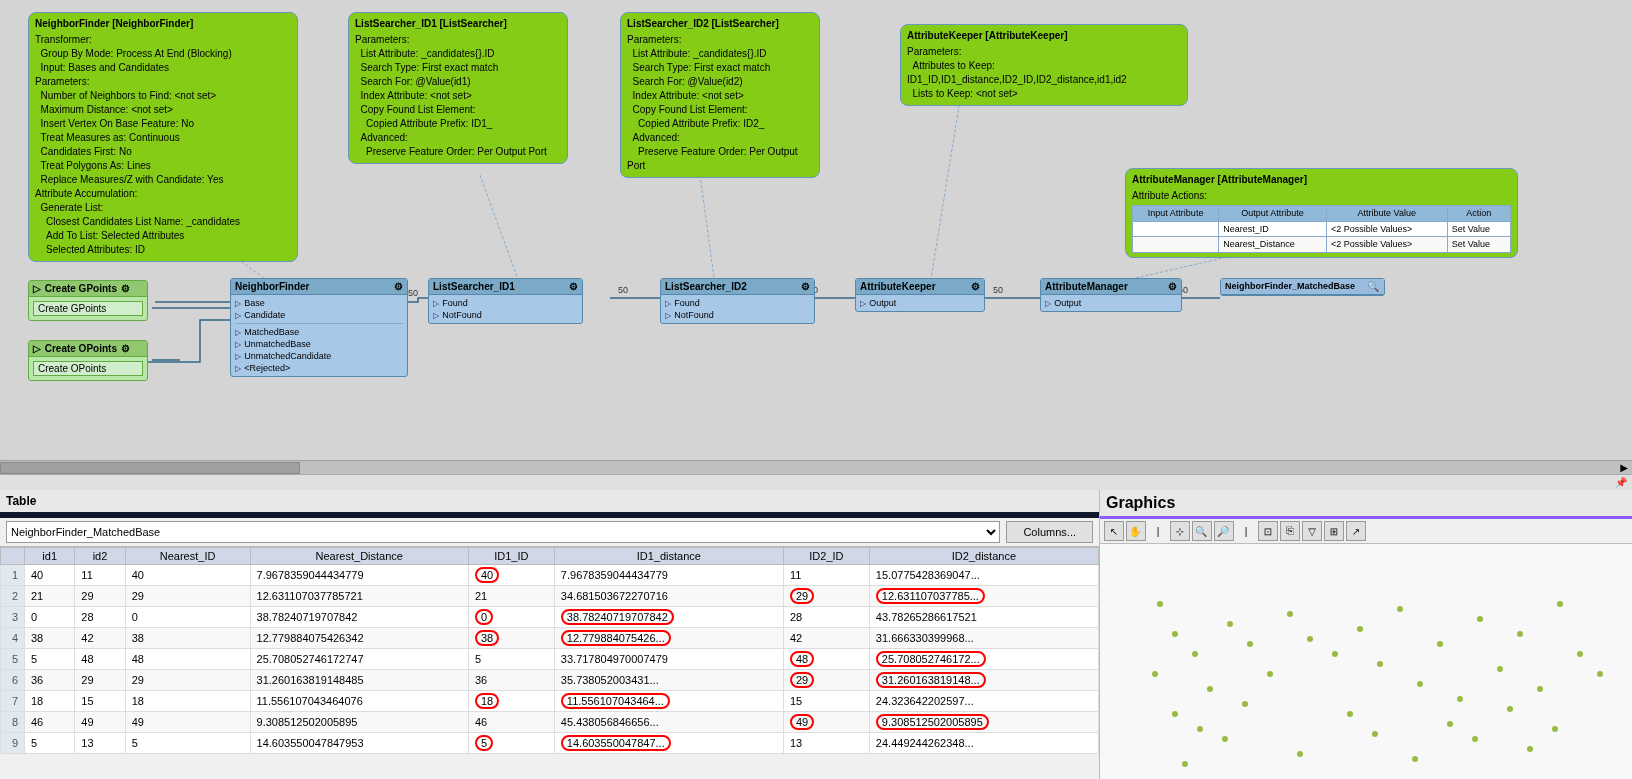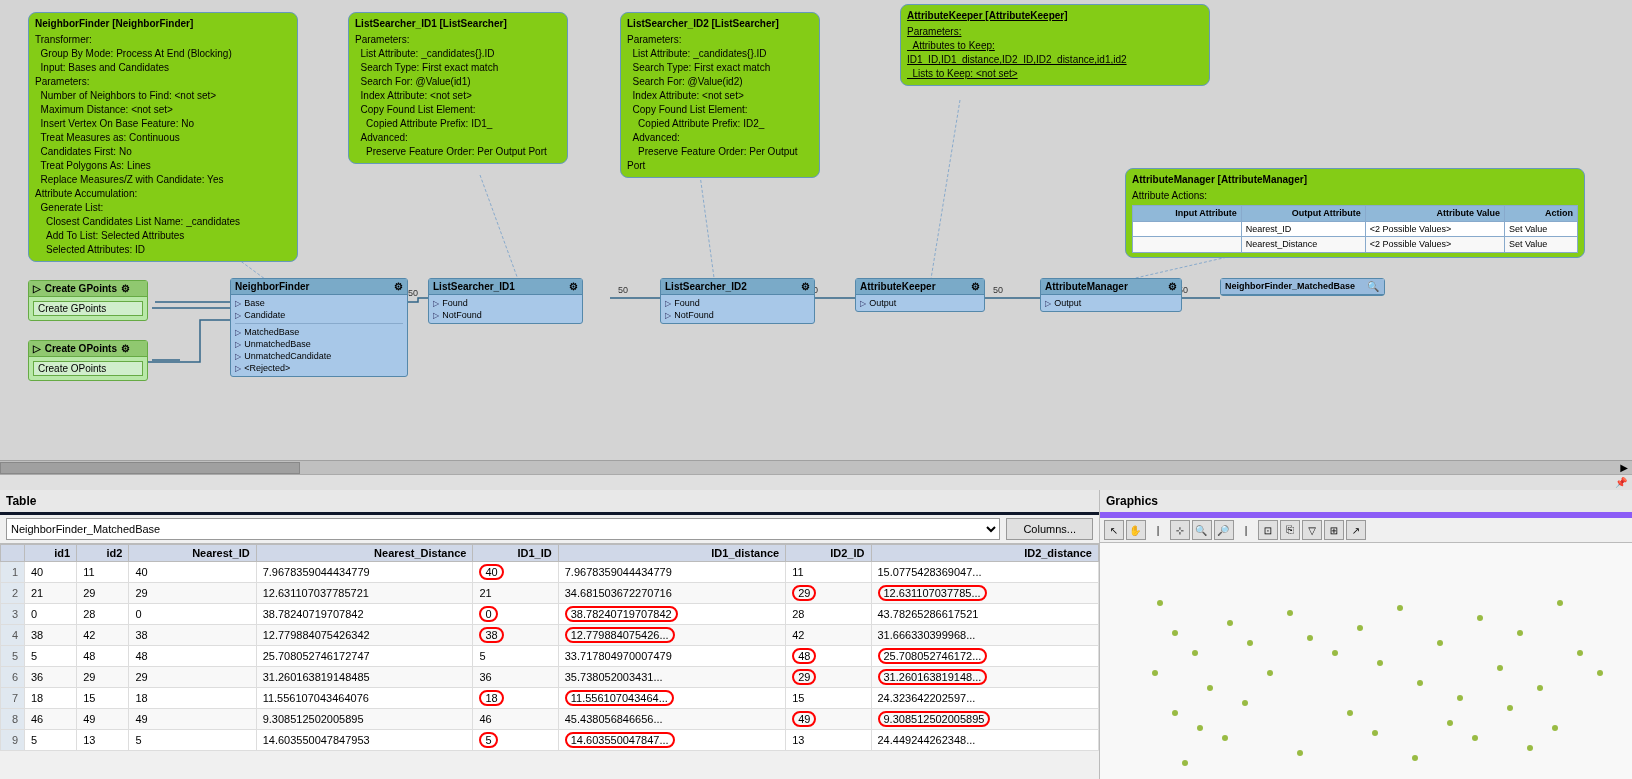--- a/index.html
+++ b/index.html
@@ -59,21 +59,21 @@
     #table-section {
       flex: 0 0 1100px;
       display: flex;
       flex-direction: column;
       border-right: 1px solid #bbb;
     }
 
     #table-header {
       padding: 4px 6px;
       background: #e8e8e8;
-      border-bottom: 3px solid #0f172a;
+      border-bottom: 6px solid #0f172a;
       font-weight: bold;
       font-size: 12px;
     }
 
     #table-toolbar {
       display: flex;
       align-items: center;
       padding: 3px 6px;
       background: #f0f0f0;
       border-bottom: 1px solid #bbb;
@@ -103,23 +103,23 @@
       font-size: 11px;
     }
 
     table thead tr {
       background: #d0d8e8;
     }
 
     table th {
       border: 1px solid #bbb;
       padding: 2px 6px;
-      text-align: right;
+      text-align: center;
       white-space: nowrap;
-      font-weight: bold;
+      font-weight: normal;
     }
 
     table td {
       border: 1px solid #ddd;
       padding: 2px 6px;
       white-space: nowrap;
     }
 
     table tbody tr:nth-child(even) {
       background: #f8f8f8;
@@ -147,23 +147,23 @@
     
     #graphics-section {
       flex: 1;
       display: flex;
       flex-direction: column;
     }
 
     #graphics-header {
       padding: 4px 6px;
       background: #e8e8e8;
-      border-bottom: 6px solid #8b5cf6;
+      border-bottom: 3px solid #8b5cf6;
       font-weight: bold;
-      font-size: 12px;
+      font-size: 16px;
     }
 
     #graphics-toolbar {
       display: flex;
       align-items: center;
       padding: 2px 4px;
       background: #f0f0f0;
       border-bottom: 1px solid #bbb;
       gap: 2px;
       flex-wrap: wrap;
@@ -384,30 +384,30 @@
       &nbsp;&nbsp;Search Type: First exact match<br>
       &nbsp;&nbsp;Search For: @Value(id2)<br>
       &nbsp;&nbsp;Index Attribute: &lt;not set&gt;<br>
       &nbsp;&nbsp;Copy Found List Element:<br>
       &nbsp;&nbsp;&nbsp;&nbsp;Copied Attribute Prefix: ID2_<br>
       &nbsp;&nbsp;Advanced:<br>
       &nbsp;&nbsp;&nbsp;&nbsp;Preserve Feature Order: Per Output Port
     </div>
   </div>
 
-  <div class="tooltip-box" style="left:900px; top:4px; width:310px;text-decoration:underline;">
+  <div class="tooltip-box" style="left:900px; top:24px; width:288px;">
     <div class="box-title">AttributeKeeper [AttributeKeeper]</div>
     <div>
       Parameters:<br>
       &nbsp;&nbsp;Attributes to Keep: ID1_ID,ID1_distance,ID2_ID,ID2_distance,id1,id2<br>
       &nbsp;&nbsp;Lists to Keep: &lt;not set&gt;
     </div>
   </div>
 
-  <div class="tooltip-box" style="left:1125px; top:168px; width:460px;">
+  <div class="tooltip-box" style="left:1125px; top:168px; width:393px;">
     <div class="box-title">AttributeManager [AttributeManager]</div>
     <div>
       Attribute Actions:
       <table class="am-table">
         <thead>
           <tr>
             <th>Input Attribute</th>
             <th>Output Attribute</th>
             <th>Attribute Value</th>
             <th>Action</th>

